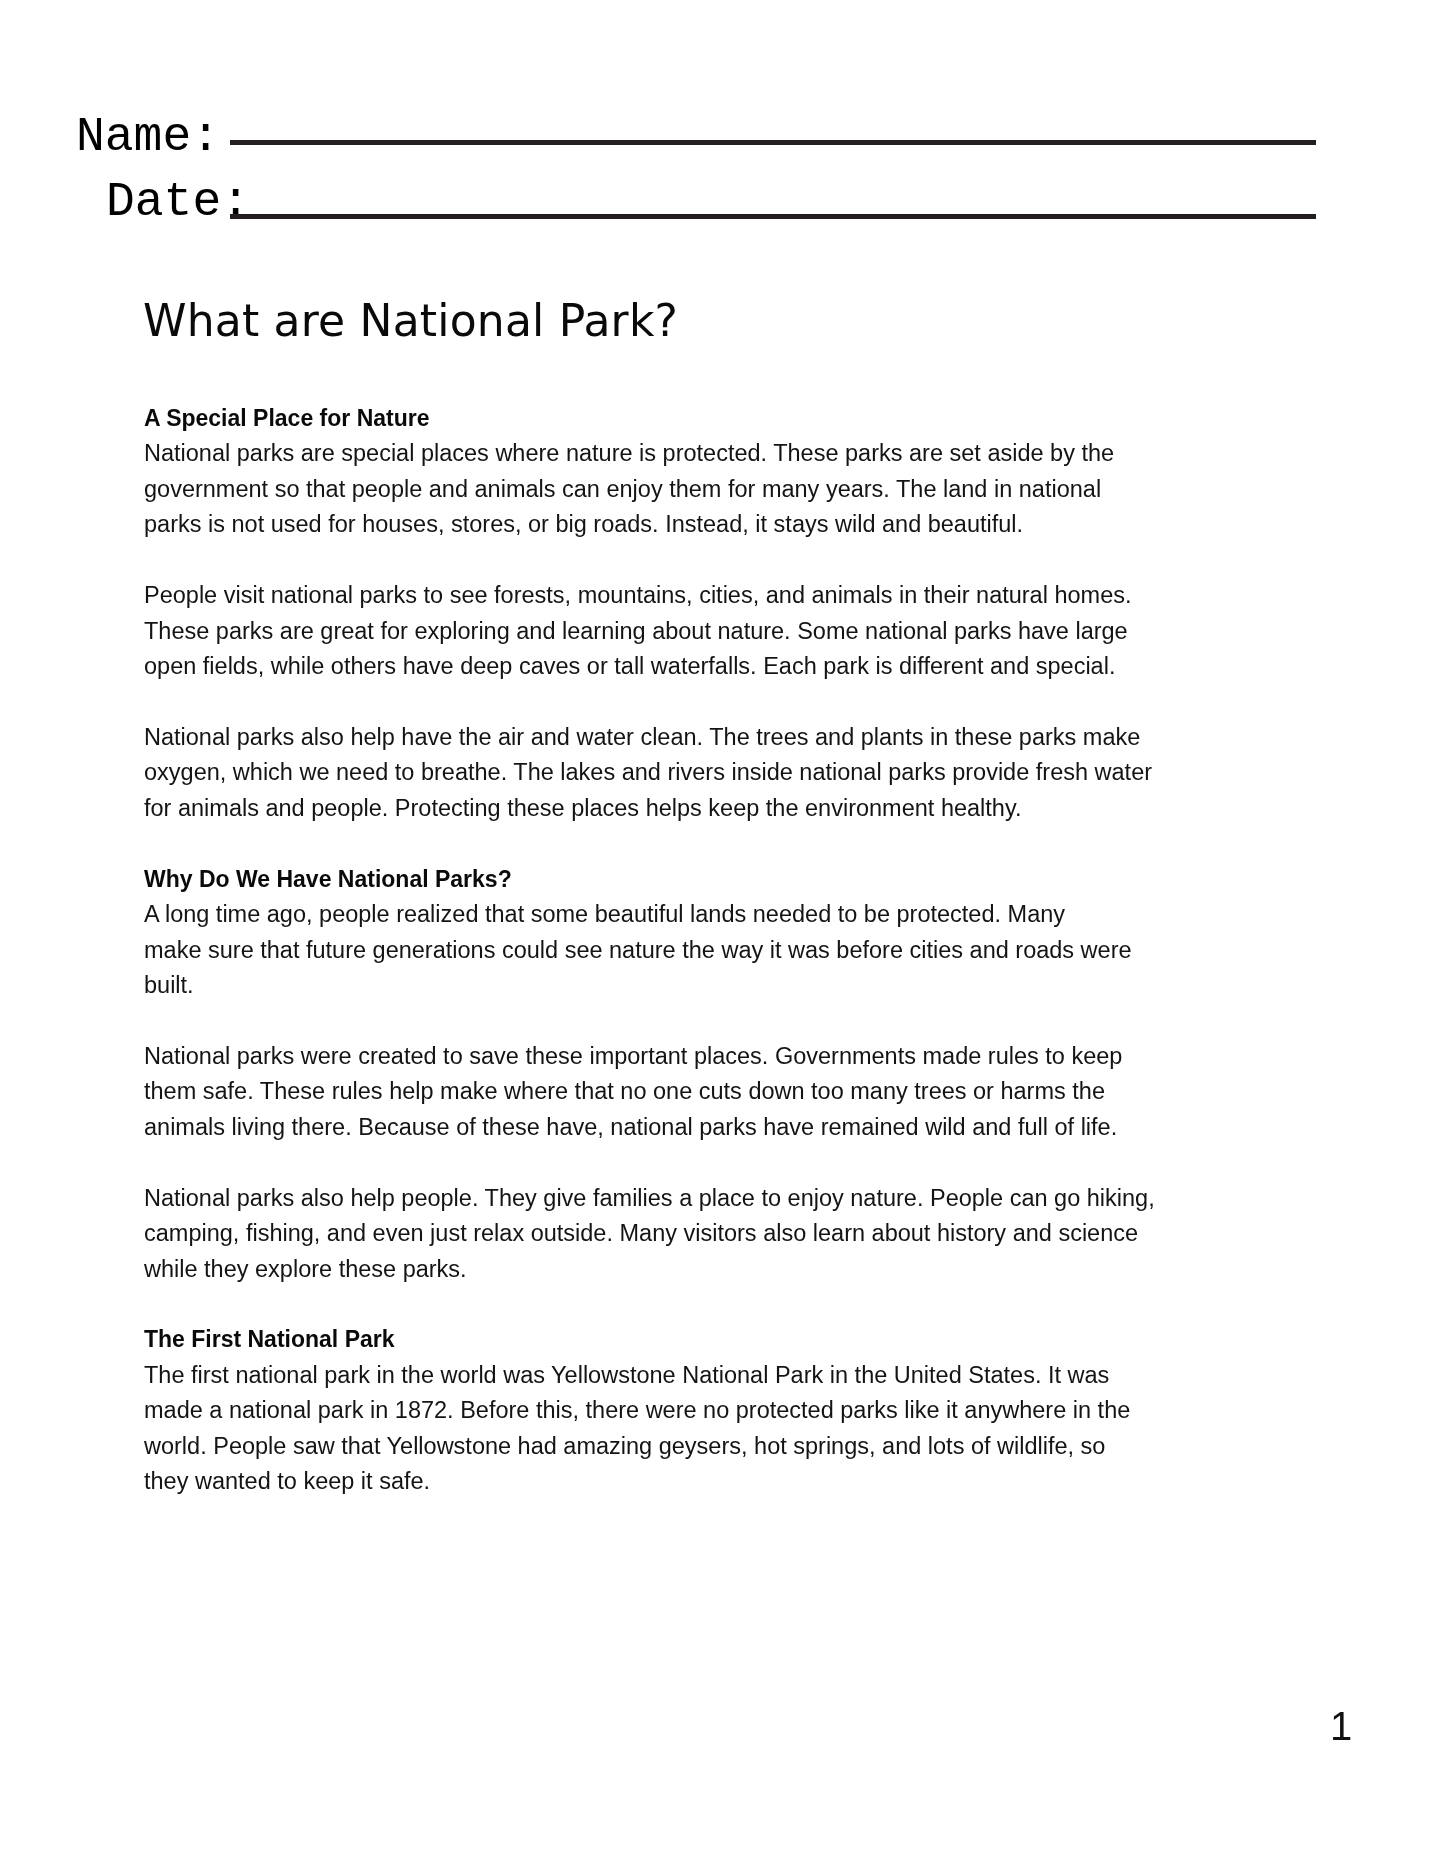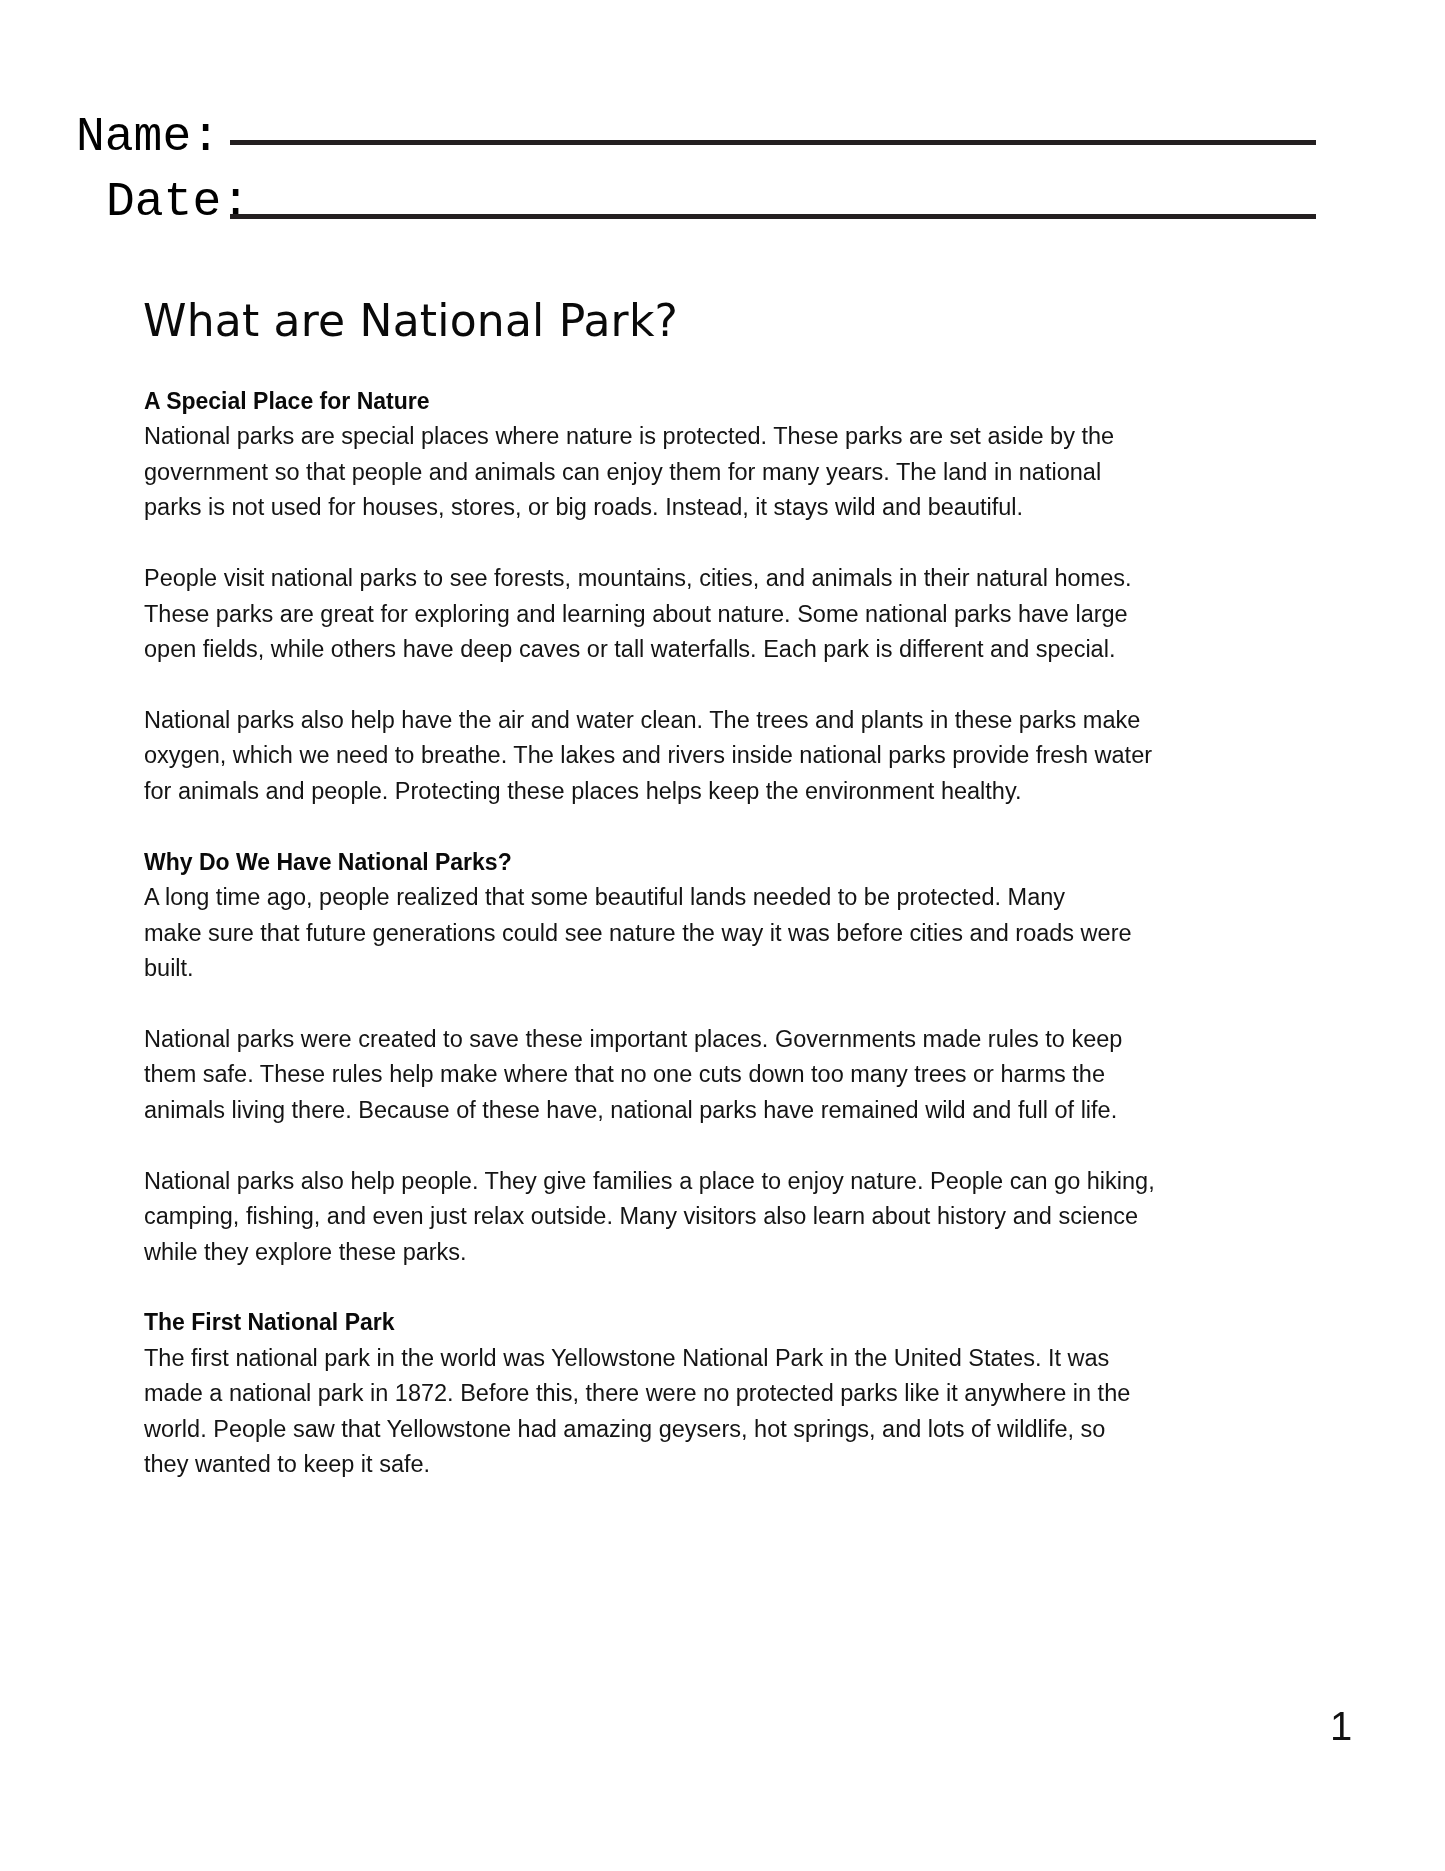--- a/index.html
+++ b/index.html
@@ -42,21 +42,21 @@
     font-weight: normal;
     font-size: 44px;
     line-height: 56px;
     color: #0a0a0a;
     letter-spacing: 0.2px;
     white-space: nowrap;
   }
   .content {
     position: absolute;
     left: 144px;
-    top: 384px;
+    top: 401px;
     width: 1180px;
     font-family: "Liberation Sans", sans-serif;
     font-size: 23.5px;
     line-height: 35.45px;
     color: #141414;
   }
   .section-heading {
     font-weight: bold;
     font-size: 23px;
     height: 35.45px;

